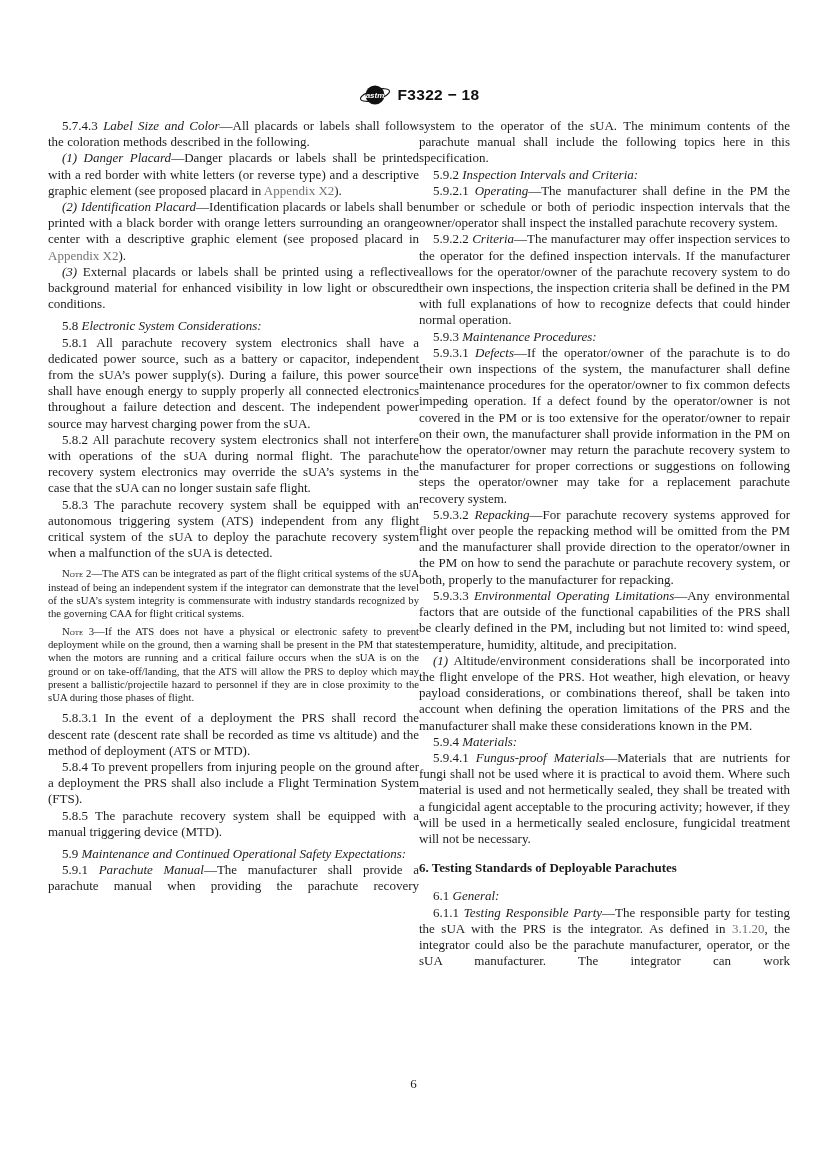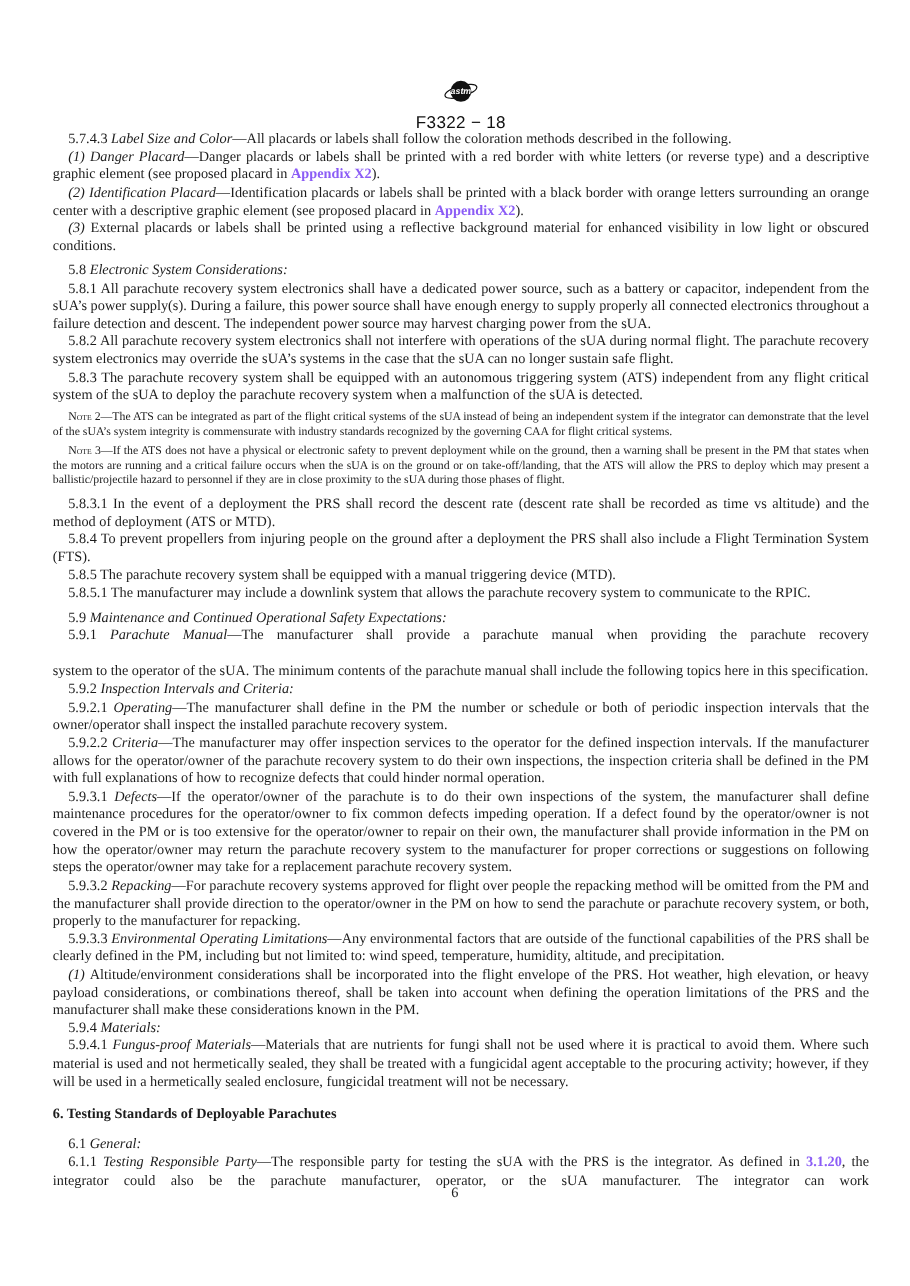--- a/index.html
+++ b/index.html
@@ -8,27 +8,27 @@
     width:827px;height:1169px;
     background:#ffffff;
     overflow:hidden;
     font-family:"Liberation Serif", serif;
     color:#1c1c1c;
     box-sizing:border-box;
     padding:80px 37px 0 48px;
   }
   .doc-header{
     display:flex;align-items:center;justify-content:center;
-    gap:7px;height:30px;margin-bottom:8px;flex-direction:column;
+    gap:7px;height:30px;margin-bottom:8px;
   }
   .doc-code{
     font-family:"Liberation Sans", sans-serif;
-    font-weight:normal;font-size:15.5px;letter-spacing:.3px;color:#111;
+    font-weight:bold;font-size:15.5px;letter-spacing:.3px;color:#111;
   }
-  .cols{display:flex;gap:17px;flex-direction:column;}
+  .cols{display:flex;}
   .col{flex:1 1 0;min-width:0;}
   .blk{
     margin:0;padding:0;
     font-size:13px;line-height:16.2px;
     text-align:justify;
     text-indent:14px;
   }
   .blk.note{
     font-size:10.7px;line-height:13.3px;
     margin-top:4px;
@@ -36,21 +36,21 @@
   .blk.heading{
     font-weight:bold;text-align:left;text-indent:0;
     margin-top:13px;margin-bottom:12px;
   }
   .blk.gap{margin-top:6px;}
   .blk.cont{text-indent:0;}
   .blk.jlast{text-align-last:justify;}
   .seg-plain{}
   .seg-italic{font-style:italic;}
   .seg-sc{font-variant:small-caps;margin-top:12px;}
-  .seg-link{color:#8b5cf6;font-weight:bold;}
+  .seg-link{color:#737373;}
   .page-footer{
     position:absolute;left:0;top:1076px;width:100%;
     text-align:center;font-size:13px;color:#1c1c1c;
   }
 </style>
 </head>
 <body>
 
 <div class="page">
 
@@ -73,29 +73,29 @@
         <p class="blk para"><span class="seg-italic">(3) </span><span class="seg-plain">External placards or labels shall be printed using a reflective background material for enhanced visibility in low light or obscured conditions.</span></p>
         <p class="blk para gap"><span class="seg-plain">5.8 </span><span class="seg-italic">Electronic System Considerations:</span></p>
         <p class="blk para"><span class="seg-plain">5.8.1 All parachute recovery system electronics shall have a dedicated power source, such as a battery or capacitor, independent from the sUA’s power supply(s). During a failure, this power source shall have enough energy to supply properly all connected electronics throughout a failure detection and descent. The independent power source may harvest charging power from the sUA.</span></p>
         <p class="blk para"><span class="seg-plain">5.8.2 All parachute recovery system electronics shall not interfere with operations of the sUA during normal flight. The parachute recovery system electronics may override the sUA’s systems in the case that the sUA can no longer sustain safe flight.</span></p>
         <p class="blk para"><span class="seg-plain">5.8.3 The parachute recovery system shall be equipped with an autonomous triggering system (ATS) independent from any flight critical system of the sUA to deploy the parachute recovery system when a malfunction of the sUA is detected.</span></p>
         <p class="blk note gap"><span class="seg-sc">Note 2</span><span class="seg-plain">—The ATS can be integrated as part of the flight critical systems of the sUA instead of being an independent system if the integrator can demonstrate that the level of the sUA’s system integrity is commensurate with industry standards recognized by the governing CAA for flight critical systems.</span></p>
         <p class="blk note"><span class="seg-sc">Note 3</span><span class="seg-plain">—If the ATS does not have a physical or electronic safety to prevent deployment while on the ground, then a warning shall be present in the PM that states when the motors are running and a critical failure occurs when the sUA is on the ground or on take-off/landing, that the ATS will allow the PRS to deploy which may present a ballistic/projectile hazard to personnel if they are in close proximity to the sUA during those phases of flight.</span></p>
         <p class="blk para gap"><span class="seg-plain">5.8.3.1 In the event of a deployment the PRS shall record the descent rate (descent rate shall be recorded as time vs altitude) and the method of deployment (ATS or MTD).</span></p>
         <p class="blk para"><span class="seg-plain">5.8.4 To prevent propellers from injuring people on the ground after a deployment the PRS shall also include a Flight Termination System (FTS).</span></p>
         <p class="blk para"><span class="seg-plain">5.8.5 The parachute recovery system shall be equipped with a manual triggering device (MTD).</span></p>
-        <p class="blk para"><span class="seg-plain">5.8.5.1 The manufacturer may include a downlink system that allows the parachute recovery system to communicate to the RPIC.</span></p>
         <p class="blk para gap"><span class="seg-plain">5.9 </span><span class="seg-italic">Maintenance and Continued Operational Safety Expectations:</span></p>
         <p class="blk para jlast"><span class="seg-plain">5.9.1 </span><span class="seg-italic">Parachute Manual</span><span class="seg-plain">—The manufacturer shall provide a parachute manual when providing the parachute recovery</span></p>
       </div>
     <div class="col" id="col-right">
         <p class="blk para cont"><span class="seg-plain">system to the operator of the sUA. The minimum contents of the parachute manual shall include the following topics here in this specification.</span></p>
         <p class="blk para"><span class="seg-plain">5.9.2 </span><span class="seg-italic">Inspection Intervals and Criteria:</span></p>
         <p class="blk para"><span class="seg-plain">5.9.2.1 </span><span class="seg-italic">Operating</span><span class="seg-plain">—The manufacturer shall define in the PM the number or schedule or both of periodic inspection intervals that the owner/operator shall inspect the installed parachute recovery system.</span></p>
         <p class="blk para"><span class="seg-plain">5.9.2.2 </span><span class="seg-italic">Criteria</span><span class="seg-plain">—The manufacturer may offer inspection services to the operator for the defined inspection intervals. If the manufacturer allows for the operator/owner of the parachute recovery system to do their own inspections, the inspection criteria shall be defined in the PM with full explanations of how to recognize defects that could hinder normal operation.</span></p>
+        <p class="blk para"><span class="seg-plain">5.9.3 </span><span class="seg-italic">Maintenance Procedures:</span></p>
         <p class="blk para"><span class="seg-plain">5.9.3.1 </span><span class="seg-italic">Defects</span><span class="seg-plain">—If the operator/owner of the parachute is to do their own inspections of the system, the manufacturer shall define maintenance procedures for the operator/owner to fix common defects impeding operation. If a defect found by the operator/owner is not covered in the PM or is too extensive for the operator/owner to repair on their own, the manufacturer shall provide information in the PM on how the operator/owner may return the parachute recovery system to the manufacturer for proper corrections or suggestions on following steps the operator/owner may take for a replacement parachute recovery system.</span></p>
         <p class="blk para"><span class="seg-plain">5.9.3.2 </span><span class="seg-italic">Repacking</span><span class="seg-plain">—For parachute recovery systems approved for flight over people the repacking method will be omitted from the PM and the manufacturer shall provide direction to the operator/owner in the PM on how to send the parachute or parachute recovery system, or both, properly to the manufacturer for repacking.</span></p>
         <p class="blk para"><span class="seg-plain">5.9.3.3 </span><span class="seg-italic">Environmental Operating Limitations</span><span class="seg-plain">—Any environmental factors that are outside of the functional capabilities of the PRS shall be clearly defined in the PM, including but not limited to: wind speed, temperature, humidity, altitude, and precipitation.</span></p>
         <p class="blk para"><span class="seg-italic">(1) </span><span class="seg-plain">Altitude/environment considerations shall be incorporated into the flight envelope of the PRS. Hot weather, high elevation, or heavy payload considerations, or combinations thereof, shall be taken into account when defining the operation limitations of the PRS and the manufacturer shall make these considerations known in the PM.</span></p>
         <p class="blk para"><span class="seg-plain">5.9.4 </span><span class="seg-italic">Materials:</span></p>
         <p class="blk para"><span class="seg-plain">5.9.4.1 </span><span class="seg-italic">Fungus-proof Materials</span><span class="seg-plain">—Materials that are nutrients for fungi shall not be used where it is practical to avoid them. Where such material is used and not hermetically sealed, they shall be treated with a fungicidal agent acceptable to the procuring activity; however, if they will be used in a hermetically sealed enclosure, fungicidal treatment will not be necessary.</span></p>
         <p class="blk heading"><span class="seg-plain">6. Testing Standards of Deployable Parachutes</span></p>
         <p class="blk para"><span class="seg-plain">6.1 </span><span class="seg-italic">General:</span></p>
         <p class="blk para jlast"><span class="seg-plain">6.1.1 </span><span class="seg-italic">Testing Responsible Party</span><span class="seg-plain">—The responsible party for testing the sUA with the PRS is the integrator. As defined in </span><span class="seg-link">3.1.20</span><span class="seg-plain">, the integrator could also be the parachute manufacturer, operator, or the sUA manufacturer. The integrator can work</span></p>
       </div>

